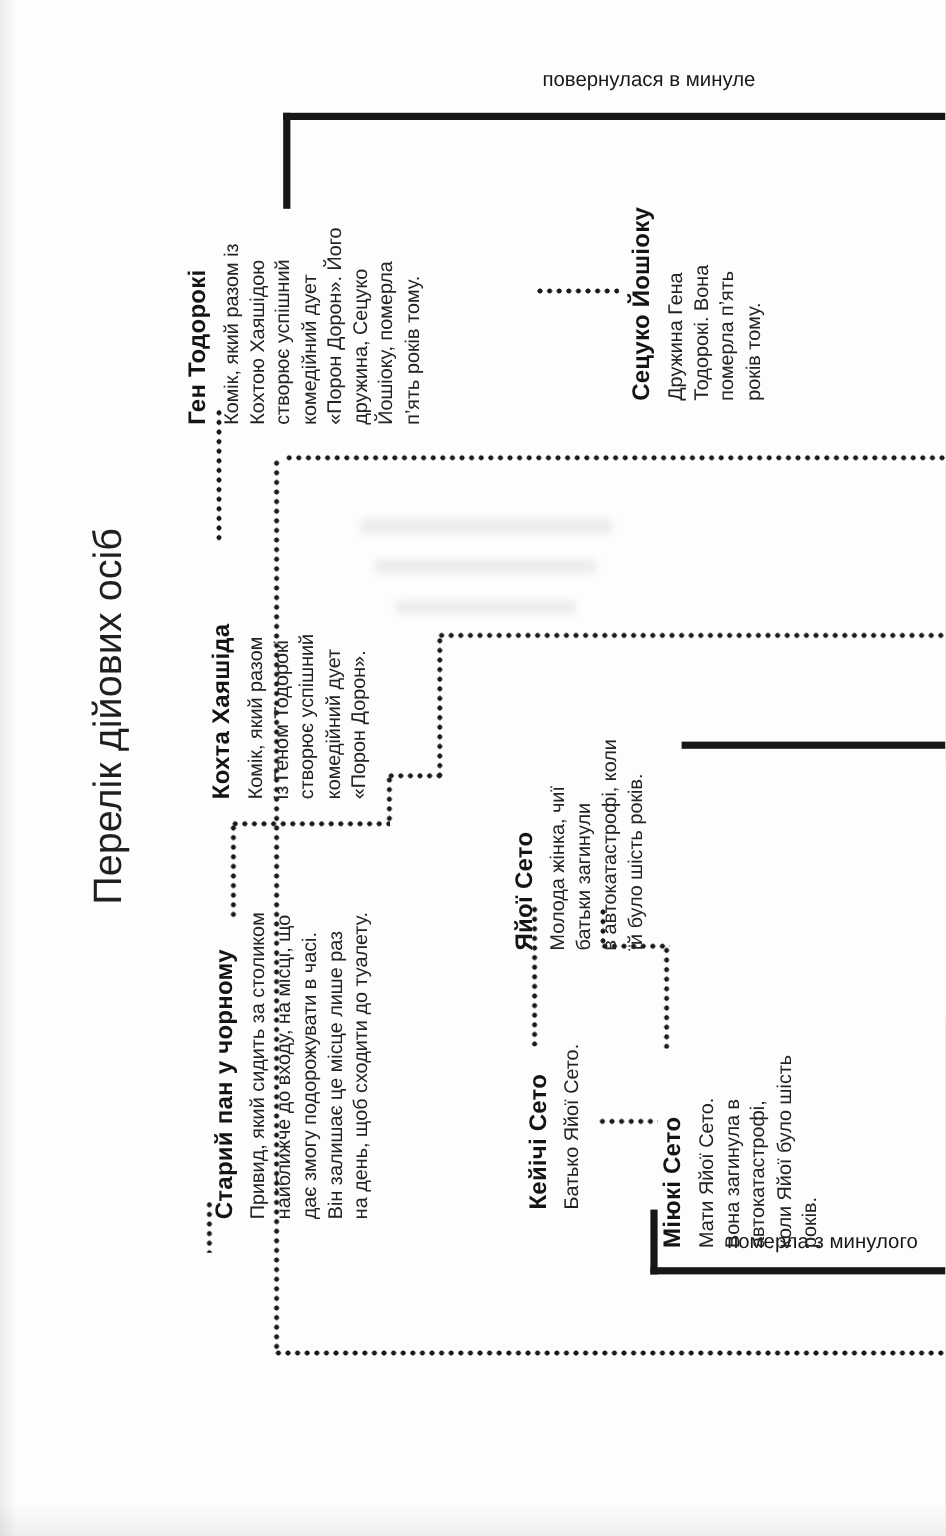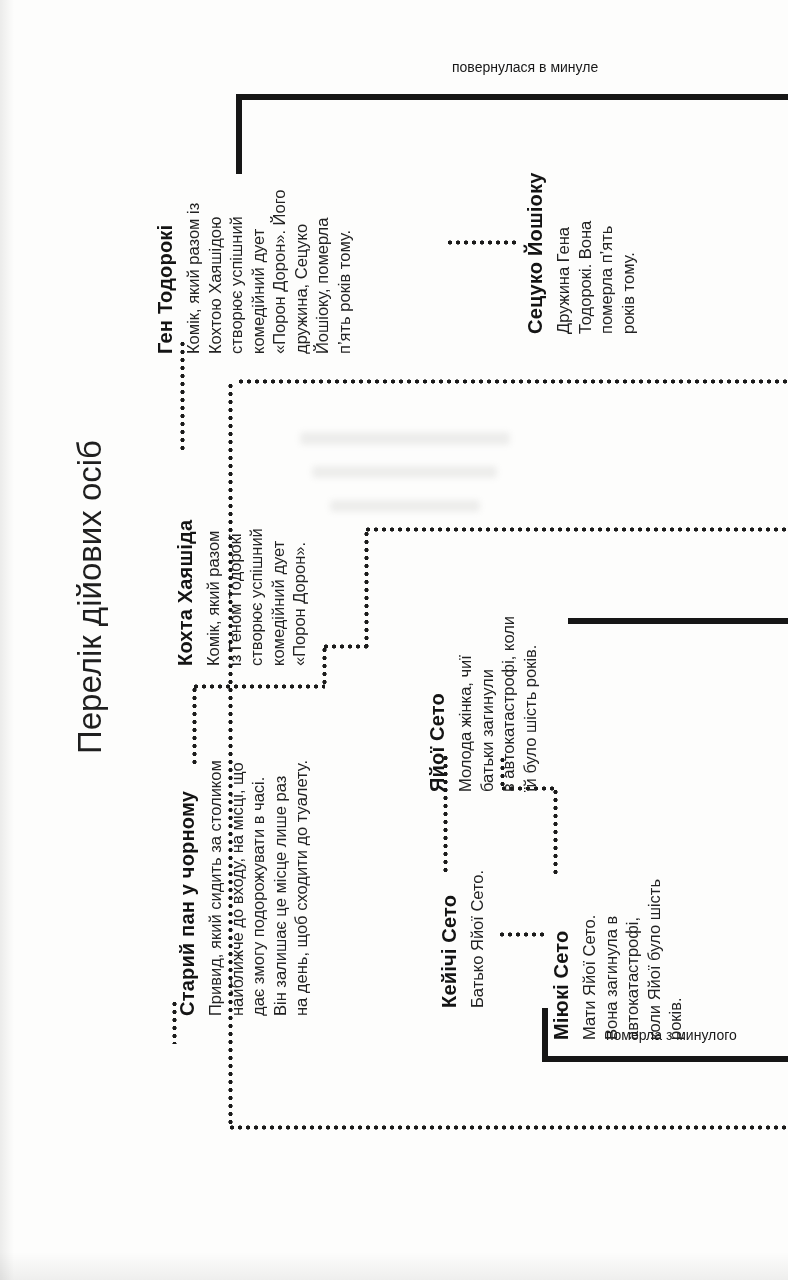--- a/index.html
+++ b/index.html
@@ -9,21 +9,21 @@
     font-family:"Liberation Sans", sans-serif;color:#1c1c1c;
   }
   
   .rblock{position:absolute;}
   .rin{position:absolute;top:0;left:0;transform-origin:0 0;
        transform:rotate(-90deg) translateX(-100%);}
   .cname{font-weight:bold;font-size:20px;line-height:26px;letter-spacing:0.2px;
          white-space:nowrap;color:#141414;margin:0 0 5px 0;}
   .cdesc{font-size:16.5px;line-height:21.5px;white-space:pre-line;margin:0;color:#232323;}
   .title-text{font-size:33px;line-height:40px;font-weight:400;white-space:nowrap;color:#1f1f1f;}
-  .note{position:absolute;font-size:14px;line-height:22px;color:#181818;white-space:nowrap;}
+  .note{position:absolute;font-size:17px;line-height:22px;color:#181818;white-space:nowrap;}
   
   .dh{position:absolute;height:5px;background-image:radial-gradient(circle,#1a1a1a 1.9px,rgba(0,0,0,0) 2.3px);
       background-size:8px 5px;background-repeat:repeat-x;}
   .dv{position:absolute;width:5px;background-image:radial-gradient(circle,#1a1a1a 1.9px,rgba(0,0,0,0) 2.3px);
       background-size:5px 8px;background-repeat:repeat-y;}
   
   .sl{position:absolute;background:#161616;}
   
   .ghost{position:absolute;background:#9a9a96;opacity:0.16;filter:blur(3px);border-radius:4px;}
   .edge-l{position:absolute;left:0;top:0;width:14px;height:1280px;

